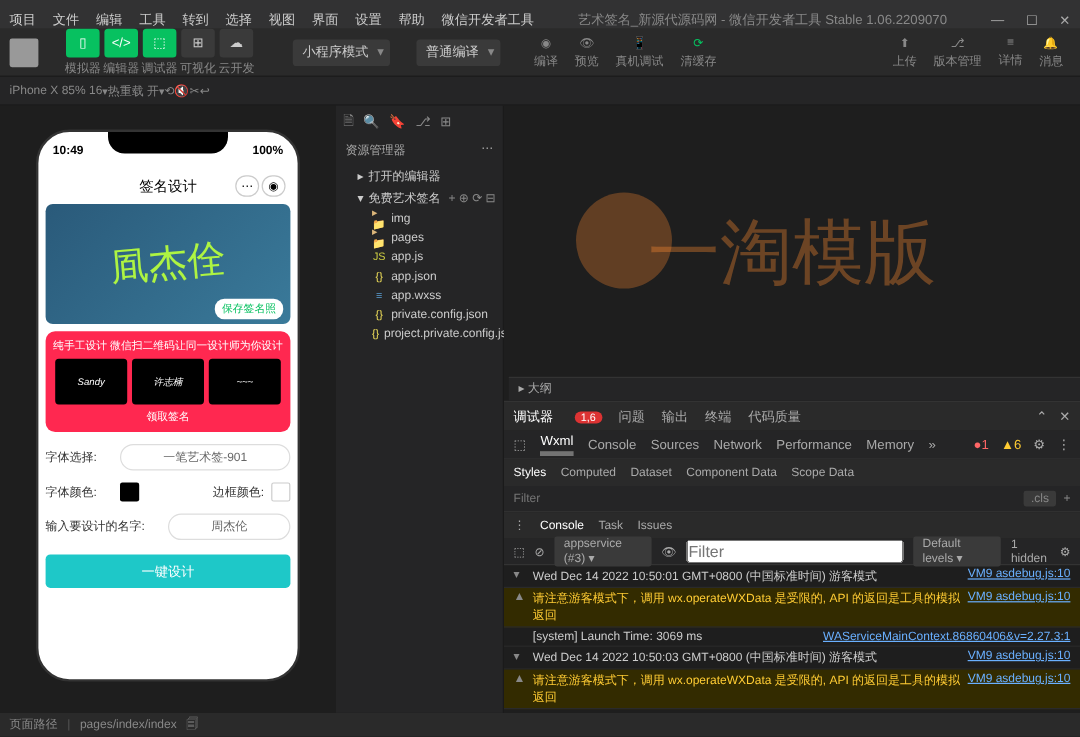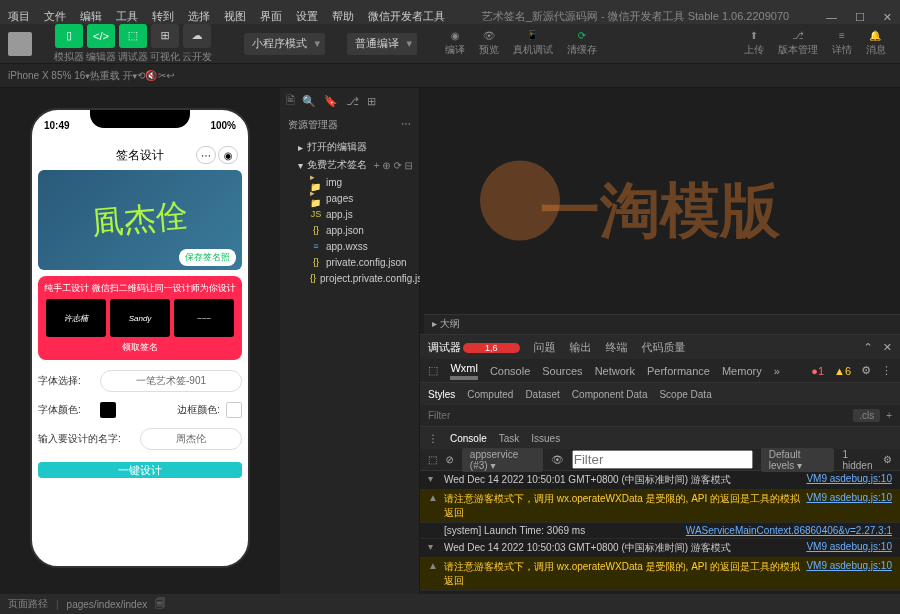--- a/index.html
+++ b/index.html
@@ -37,40 +37,40 @@
 .red-box{background:#ff2850;border-radius:8px;padding:6px;margin-top:6px}
 .red-title{color:#fff;font-size:9px;text-align:center;margin-bottom:4px}
 .sig-row{display:flex;gap:4px;justify-content:center}
 .sig-card{width:60px;height:38px;background:#000;border-radius:3px;display:flex;align-items:center;justify-content:center;color:#fff;font-size:8px;font-style:italic}
 .get-sig{color:#fff;font-size:9px;text-align:center;margin-top:4px}
 .form-row{display:flex;align-items:center;gap:6px;margin-top:10px;font-size:10px;color:#333}
 .form-row .lbl{width:56px}
 .pill{flex:1;height:22px;border:1px solid #ddd;border-radius:11px;display:flex;align-items:center;justify-content:center;font-size:10px;color:#666}
 .color-sw{width:16px;height:16px;background:#000;border-radius:2px}
 .color-sw.white{background:#fff;border:1px solid #ccc}
-.submit{margin-top:12px;background:#1ec8c8;color:#fff;height:16px;border-radius:4px;display:flex;align-items:center;justify-content:center;font-size:11px}
+.submit{margin-top:12px;background:#1ec8c8;color:#fff;height:28px;border-radius:4px;display:flex;align-items:center;justify-content:center;font-size:11px}
 .explorer{width:140px;background:#252526;border-right:1px solid #1a1a1a;font-size:11px}
 .exp-tabs{height:26px;display:flex;align-items:center;padding:0 6px;gap:8px;color:#888}
 .exp-title{padding:4px 8px;color:#aaa;font-size:10px;display:flex;justify-content:space-between}
 .tree{padding:2px 0}
 .tree-item{padding:2px 6px 2px 18px;color:#ccc;display:flex;align-items:center;gap:4px;font-size:10px}
 .tree-item.l2{padding-left:30px}
 .tree-item .fi{width:12px;height:12px;display:inline-flex;align-items:center;justify-content:center;font-size:9px}
 .fi-folder{color:#dcb67a}
 .fi-js{color:#cbcb41}
 .fi-json{color:#f1e05a}
 .fi-wxss{color:#5a9fd4}
 .right{flex:1;display:flex;flex-direction:column;background:#1e1e1e}
 .editor-top{flex:1;position:relative}
-.watermark{position:absolute;top:50%;left:50%;transform:translate(-50%,-50%);font-size:60px;color:rgba(255,140,50,0.35);font-weight:bold;white-space:nowrap;pointer-events:none}
+.watermark{position:absolute;top:50%;left:50%;transform:translate(-50%,-50%);font-size:60px;color:rgba(255,140,50,0.35);font-weight:normal;white-space:nowrap;pointer-events:none}
 .wm-circle{position:absolute;left:-60px;top:-10px;width:80px;height:80px;border-radius:50%;background:rgba(255,140,50,0.3)}
 .devtools{height:260px;border-top:1px solid #333;display:flex;flex-direction:column}
 .dt-tabs{height:24px;background:#2a2a2a;display:flex;align-items:center;padding:0 8px;gap:14px;font-size:11px;color:#aaa}
 .dt-tabs .active{color:#fff}
-.dt-tabs .badge{background:#d33;color:#fff;border-radius:8px;padding:0 22px;font-size:9px;margin-left:2px}
+.dt-tabs .badge{background:#d33;color:#fff;border-radius:8px;padding:0 5px;font-size:9px;margin-left:18px}
 .dt-right{margin-left:auto;display:flex;gap:10px;align-items:center}
 .err-badge{color:#f66}
 .warn-badge{color:#fc3}
 .dt-sub{height:24px;background:#252526;display:flex;align-items:center;padding:0 8px;gap:12px;font-size:11px;color:#aaa;border-bottom:1px solid #333}
 .dt-sub .active{color:#fff;border-bottom:4px solid #737373;padding-bottom:2px}
 .styles-bar{height:22px;background:#2a2a2a;display:flex;align-items:center;padding:0 8px;gap:12px;font-size:10px;color:#aaa}
 .styles-bar .active{color:#fff}
 .filter-row{height:22px;background:#252526;display:flex;align-items:center;padding:0 8px;font-size:10px;color:#888;border-bottom:1px solid #333}
 .filter-row input{background:transparent;border:none;color:#ccc;font-size:10px;flex:1;outline:none}
 .cls-badge{background:#3a3a3a;padding:1px 6px;border-radius:2px;margin-left:auto}
@@ -206,22 +206,22 @@
         </div>
       </div>
       <div class="phone-body">
         <div class="sig-img">
           <div class="scribble">凮杰佺</div>
           <div class="save-sig">保存签名照</div>
         </div>
         <div class="red-box">
           <div class="red-title">纯手工设计 微信扫二维码让同一设计师为你设计</div>
           <div class="sig-row">
+            <div class="sig-card">Sandy</div>
             <div class="sig-card">许志楠</div>
-            <div class="sig-card">Sandy</div>
             <div class="sig-card">~~~</div>
           </div>
           <div class="get-sig">领取签名</div>
         </div>
         <div class="form-row">
           <span class="lbl">字体选择:</span>
           <div class="pill">一笔艺术签-901</div>
         </div>
         <div class="form-row">
           <span class="lbl">字体颜色:</span>

